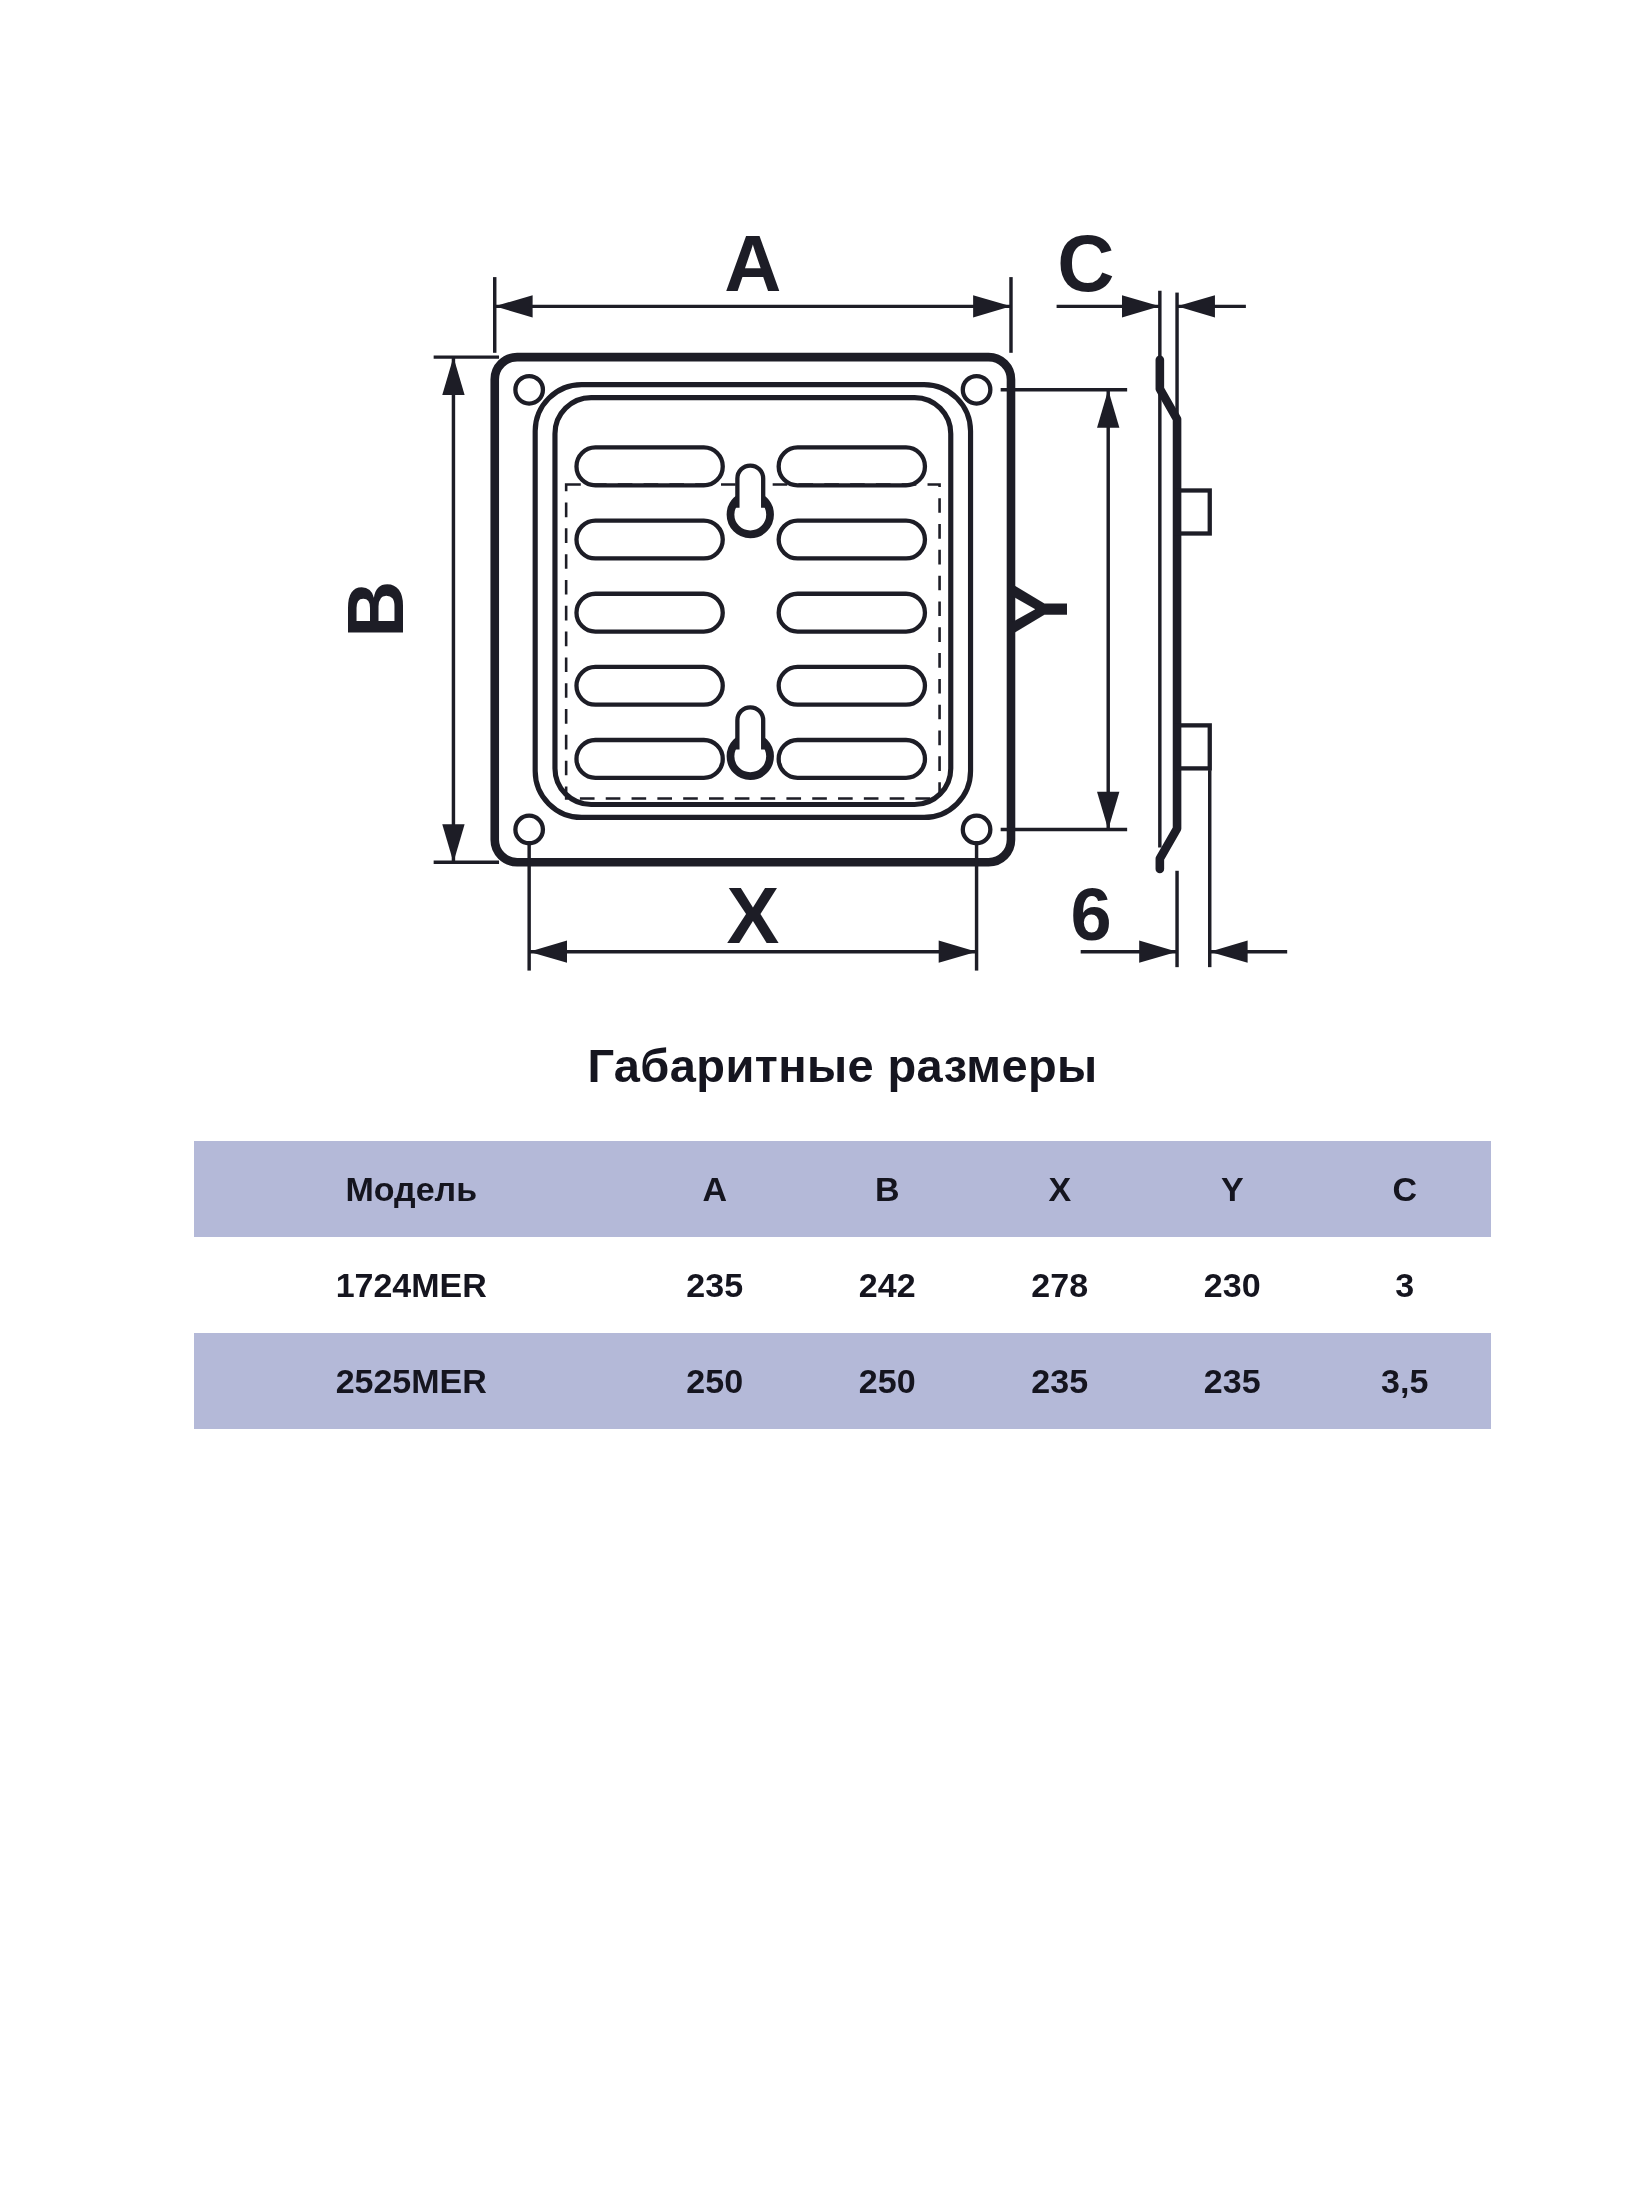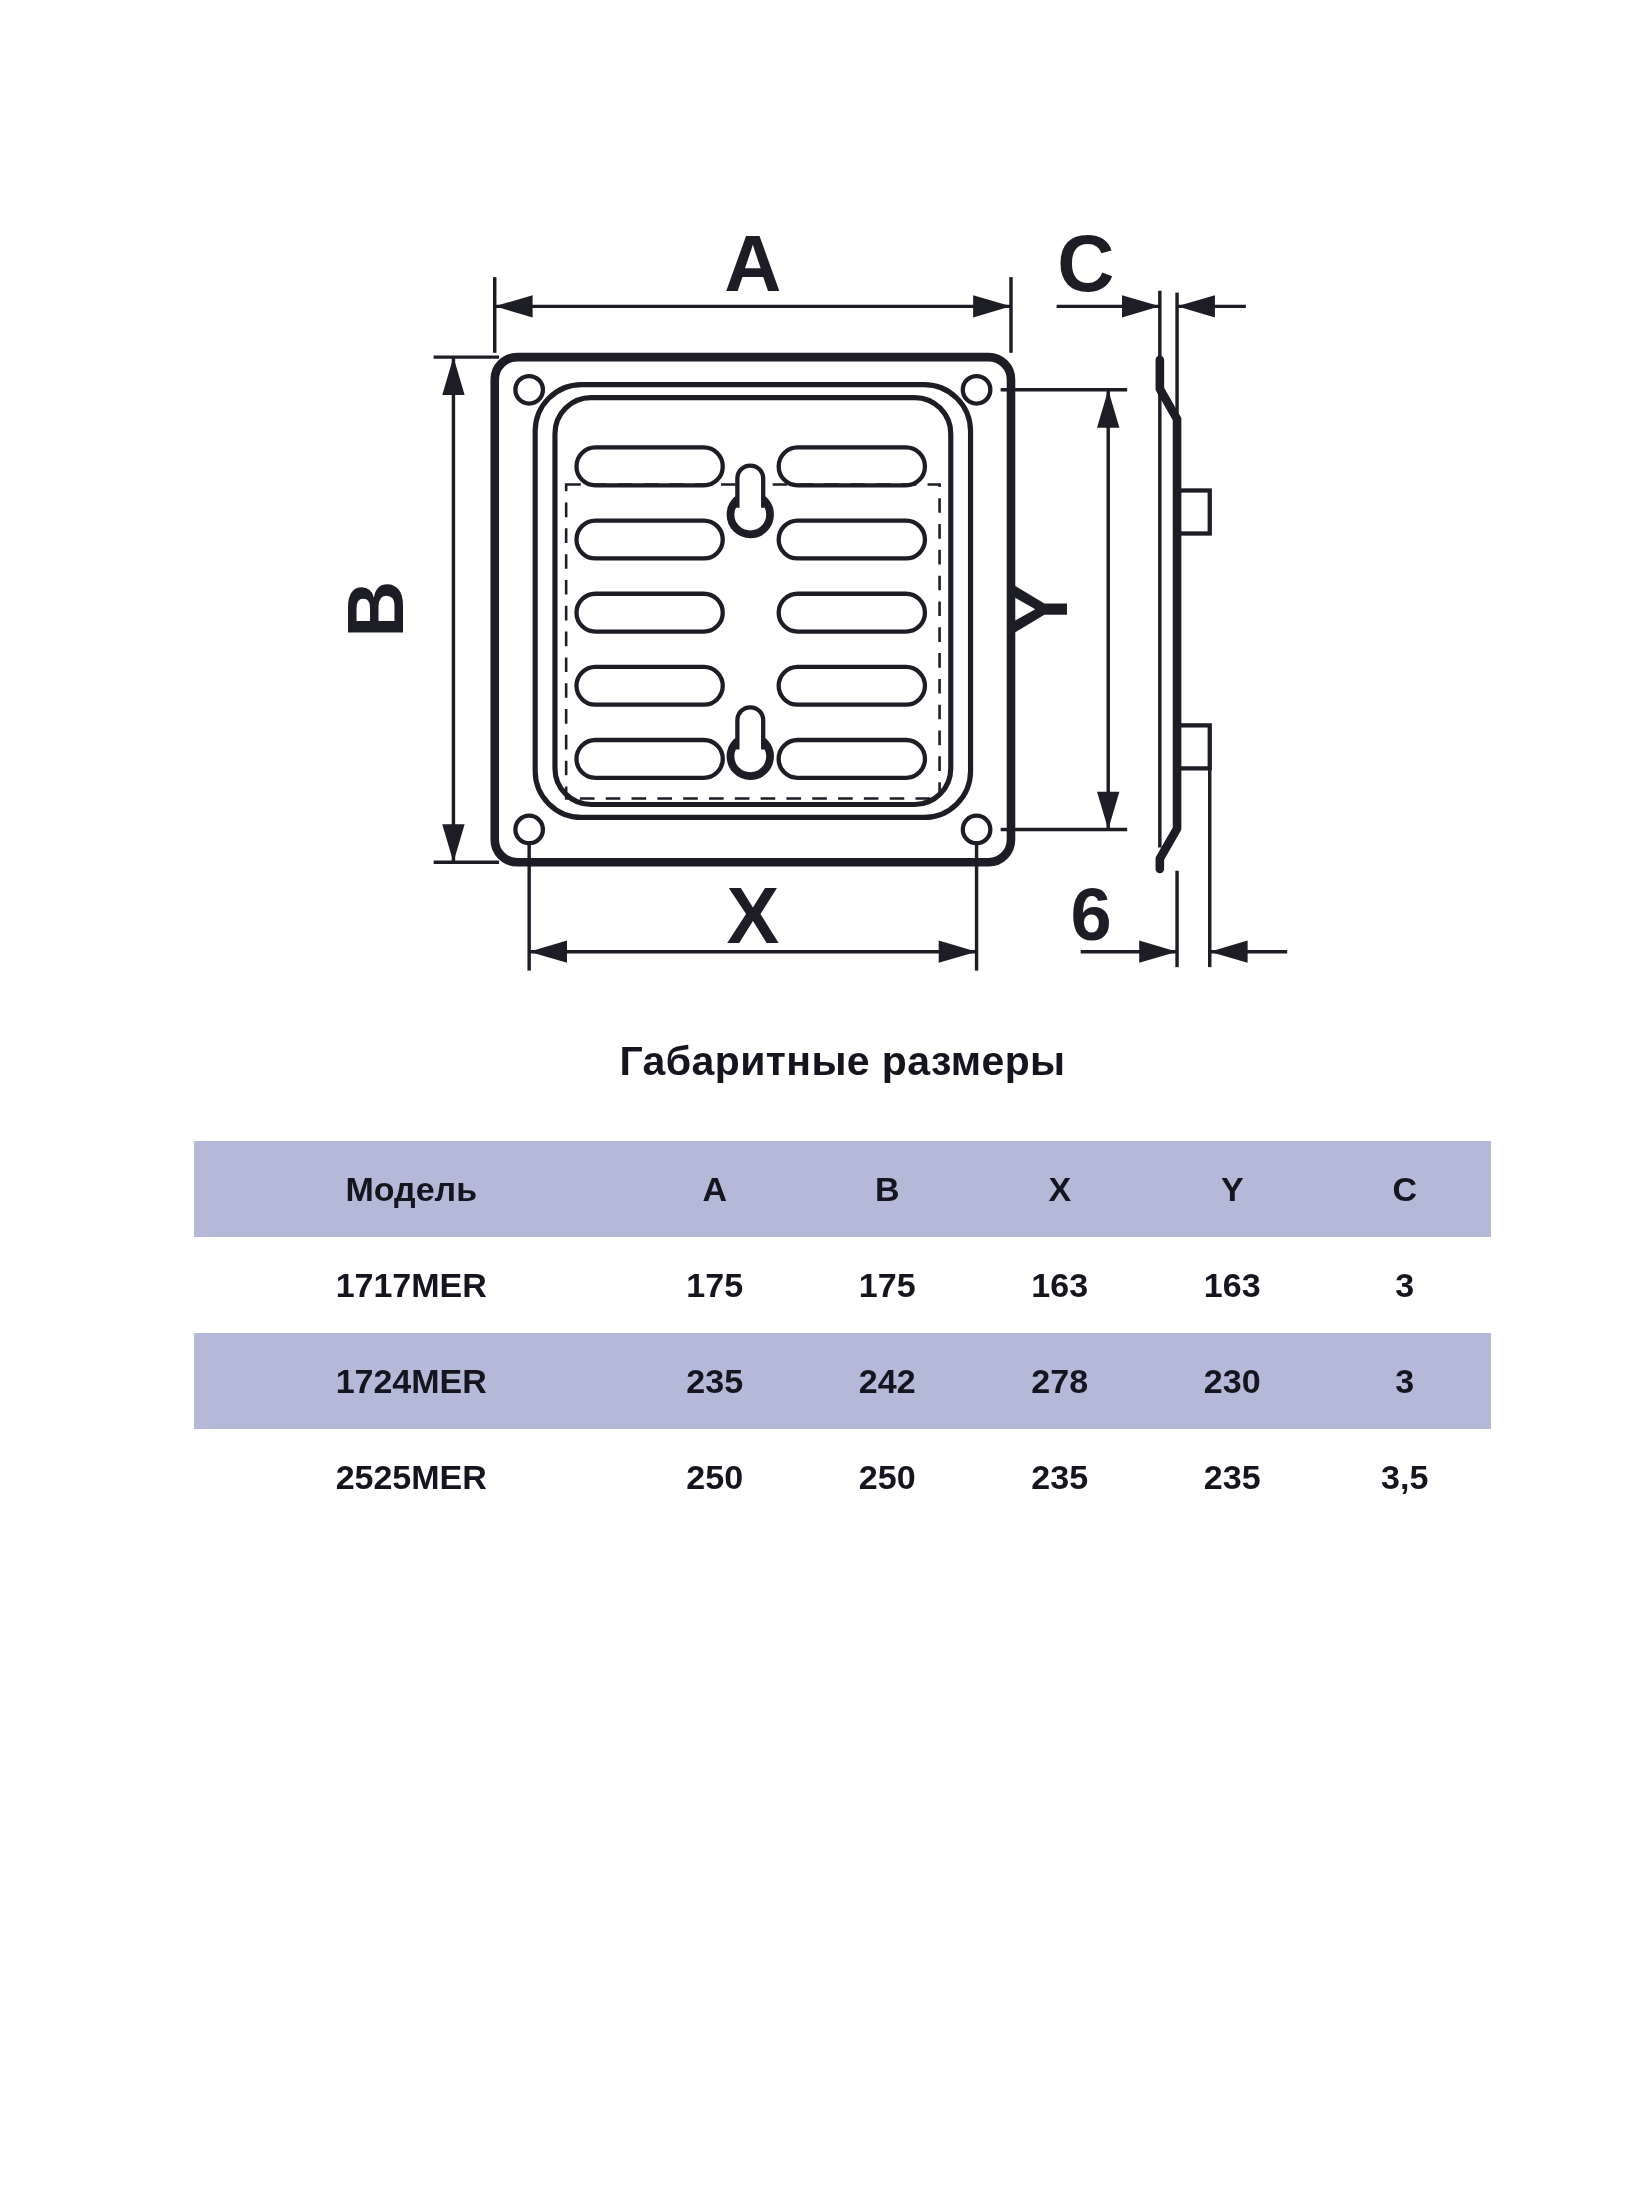--- a/index.html
+++ b/index.html
@@ -20,21 +20,21 @@
   .dash{fill:none;stroke:#1d1d26;stroke-width:3;stroke-dasharray:17 13;}
   .arr{fill:#1d1d26;stroke:none;}
   .khc{fill:#ffffff;stroke:#1d1d26;stroke-width:9;}
   .khs{fill:#ffffff;stroke:#1d1d26;stroke-width:5;}
   text.dim{font-family:"Liberation Sans",sans-serif;font-weight:700;font-size:92px;fill:#1d1d26;}
   text.dim6{font-family:"Liberation Sans",sans-serif;font-weight:700;font-size:86px;fill:#1d1d26;}
 
   
   .section-title{
     position:absolute;left:194px;top:1038px;width:1297px;
-    text-align:center;font-size:41px;font-weight:700;letter-spacing:0.4px;color:#15151f;
+    text-align:center;font-size:47px;font-weight:700;letter-spacing:0.4px;color:#15151f;
   }
   table.dims{
     position:absolute;left:194px;top:1141px;width:1297px;
     border-collapse:collapse;table-layout:fixed;
     font-size:34px;font-weight:700;color:#15151f;
   }
   table.dims th,table.dims td{
     height:96px;text-align:center;vertical-align:middle;padding:0;
     font-weight:700;border:none;
   }
@@ -164,28 +164,20 @@
         <th>Модель</th>
         <th>A</th>
         <th>B</th>
         <th>X</th>
         <th>Y</th>
         <th>C</th>
       </tr>
     </thead>
     <tbody>
         <tr>
-          <td>1717MER</td>
-          <td>175</td>
-          <td>175</td>
-          <td>163</td>
-          <td>163</td>
-          <td>3</td>
-        </tr>
-        <tr>
           <td>1724MER</td>
           <td>235</td>
           <td>242</td>
           <td>278</td>
           <td>230</td>
           <td>3</td>
         </tr>
         <tr>
           <td>2525MER</td>
           <td>250</td>

